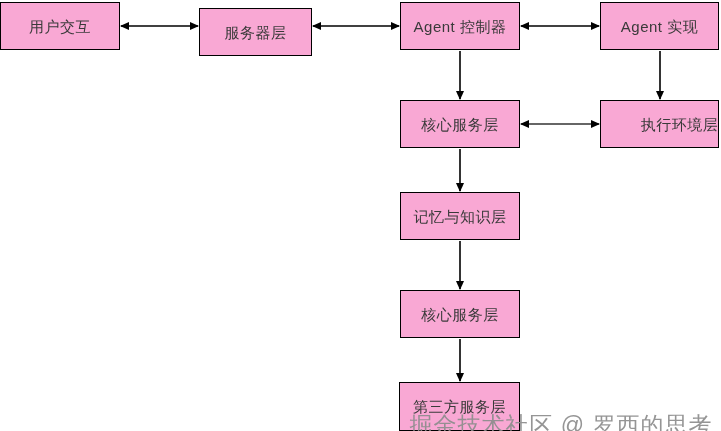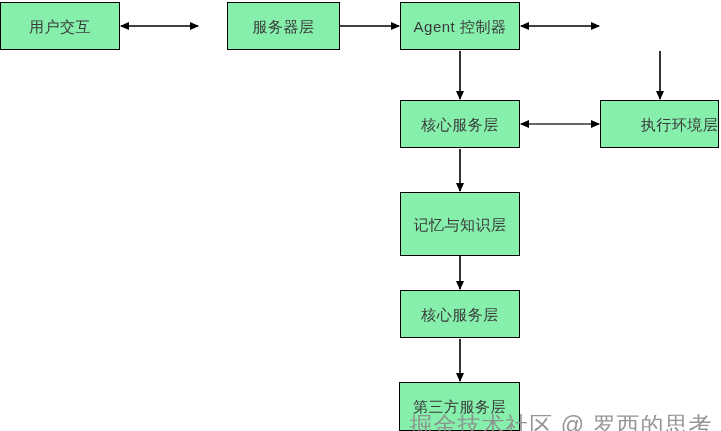--- a/index.html
+++ b/index.html
@@ -12,21 +12,21 @@
     width: 721px;
     height: 431px;
     background: #ffffff;
     overflow: hidden;
     font-family: "Liberation Sans", "DejaVu Sans", sans-serif;
   }
   .node {
     position: absolute;
     box-sizing: border-box;
     border: 1px solid #000000;
-    background: #86efac;
+    background: #f9a8d4;
     display: flex;
     align-items: center;
     justify-content: center;
     color: #3a3a3a;
     font-size: 15px;
     letter-spacing: 0.5px;
     white-space: nowrap;
     z-index: 3;
   }
   .node-label {
@@ -97,38 +97,41 @@
 
     <line x1="460" y1="241" x2="460" y2="289" stroke="#000000" stroke-width="1.6" marker-end="url(#arrow-black-end)"></line>
 
     <line x1="460" y1="339" x2="460" y2="381" stroke="#000000" stroke-width="1.6" marker-end="url(#arrow-black-end)"></line>
   </svg>
 
   <div class="node" style="left:0px;  top:2px;   width:120px; height:48px;">
     <span class="node-label">用户交互</span>
   </div>
 
-  <div class="node" style="left:199px;top:2px;   width:113px; height:48px;margin-left:28px;">
+  <div class="node" style="left:199px;top:8px;   width:113px; height:48px;">
     <span class="node-label">服务器层</span>
   </div>
 
   <div class="node" style="left:400px;top:2px;   width:120px; height:48px;text-align:right;">
     <span class="node-label">Agent 控制器</span>
   </div>
 
+  <div class="node" style="left:600px;top:2px;   width:119px; height:48px;">
+    <span class="node-label">Agent 实现</span>
+  </div>
 
   <div class="node" style="left:400px;top:100px; width:120px; height:48px;text-align:right;">
     <span class="node-label">核心服务层</span>
   </div>
 
   <div class="node" style="left:600px;top:100px; width:119px; height:48px;padding-left:40px;">
     <span class="node-label">执行环境层</span>
   </div>
 
-  <div class="node" style="left:400px;top:192px; width:120px; height:64px;">
+  <div class="node" style="left:400px;top:192px; width:120px; height:48px;">
     <span class="node-label">记忆与知识层</span>
   </div>
 
   <div class="node" style="left:400px;top:290px; width:120px; height:48px;">
     <span class="node-label">核心服务层</span>
   </div>
 
   <div class="node" style="left:399px;top:382px; width:121px; height:49px;">
     <span class="node-label">第三方服务层</span>
   </div>

